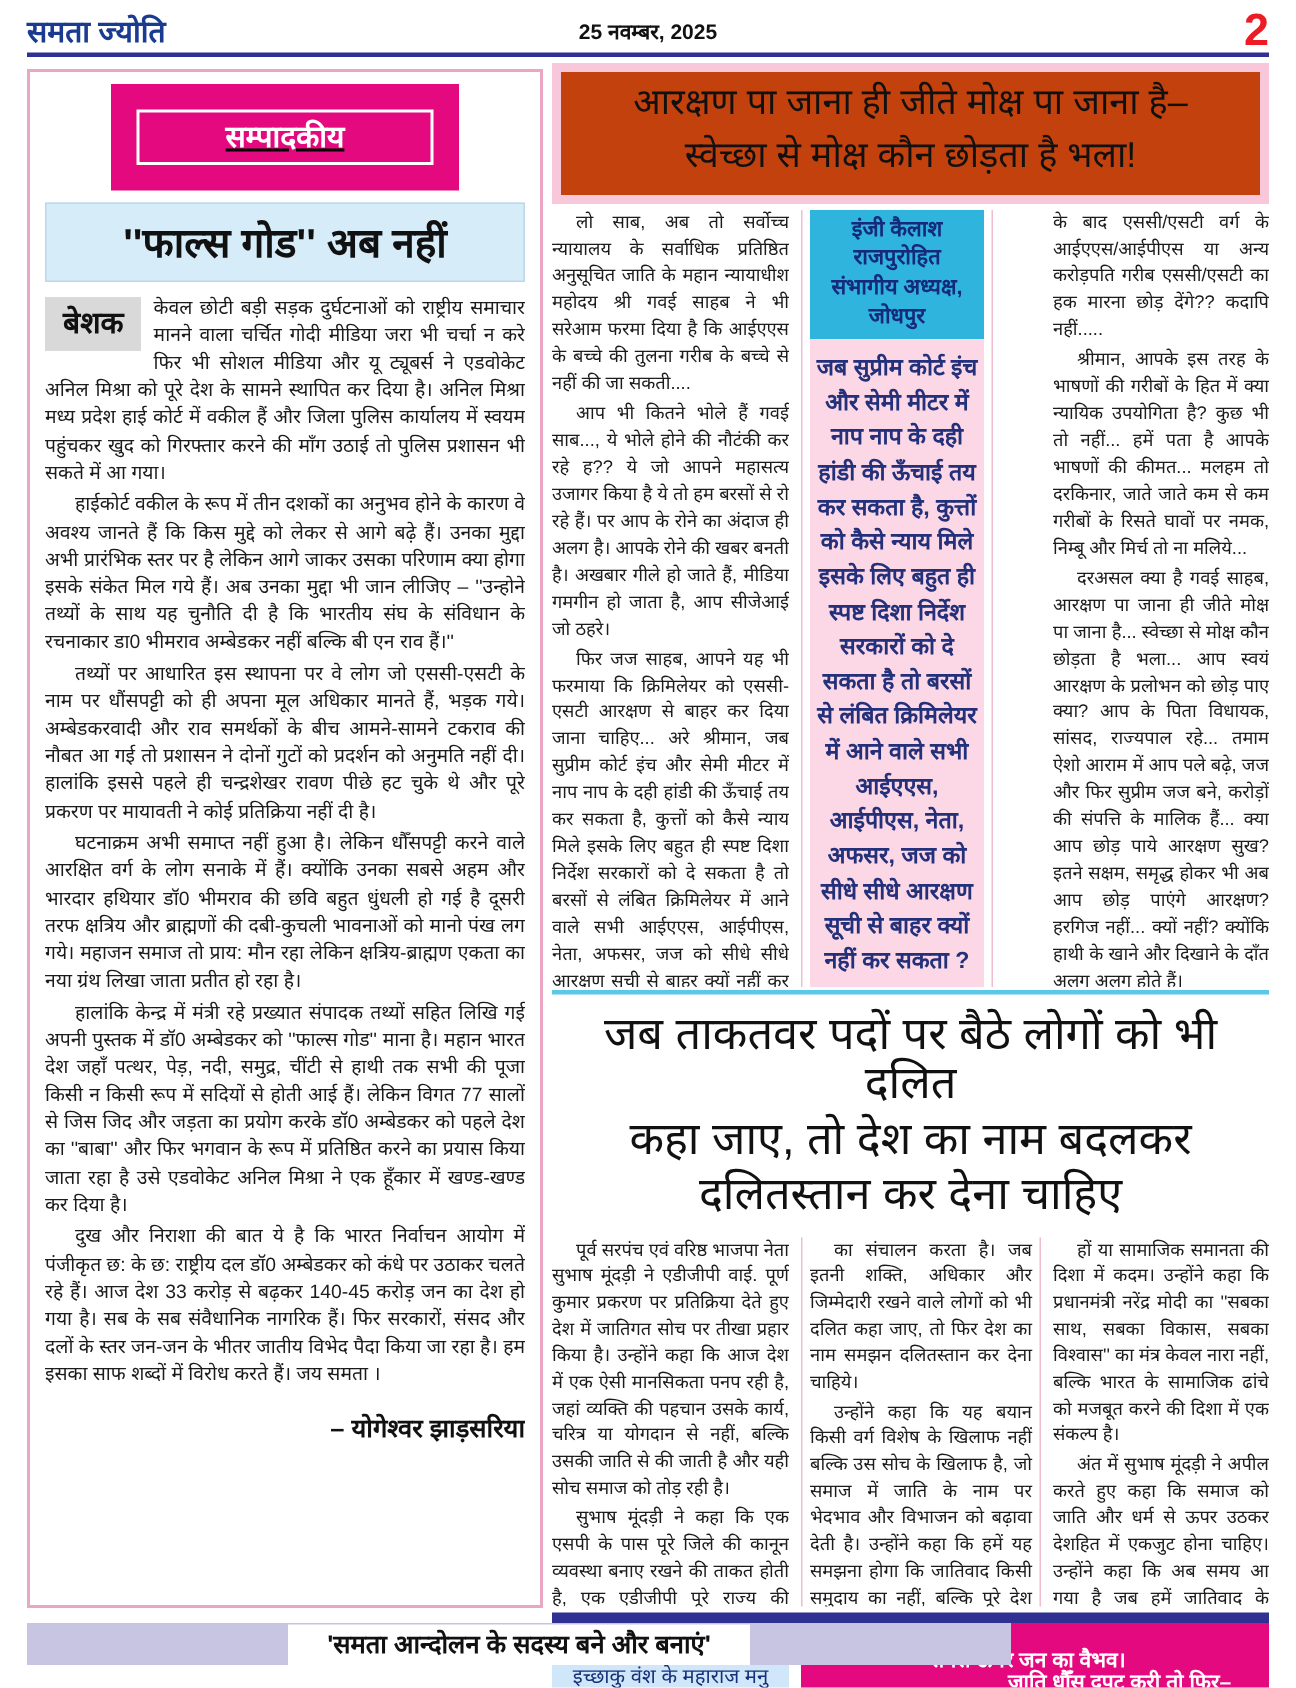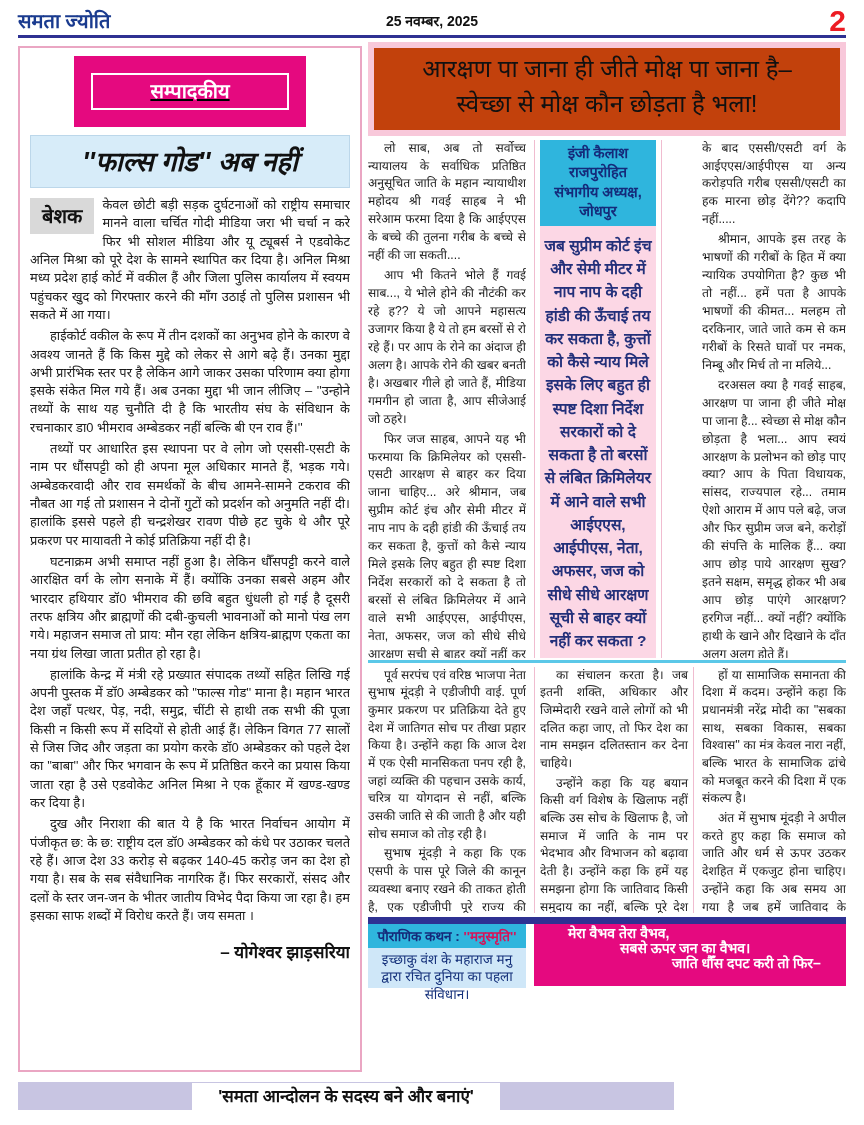--- a/index.html
+++ b/index.html
@@ -13,21 +13,21 @@
   .mast-date { flex:1; text-align:center; font-weight:bold; font-size:14px; color:#111; }
   .mast-page { width:260px; text-align:right; color:#ed1c24; font-weight:bold; font-size:30px; line-height:1; }
 
   
   .edit-col { position:absolute; left:18px; top:46px; width:344px; height:1026px;
     border:2px solid #eaa6c3; background:#fff; padding:8px 10px; overflow:hidden; }
   .edit-tag { width:232px; margin:0 auto; background:#e5097f; padding:17px;text-decoration:underline; }
   .edit-tag-inner { border:2px solid #fff; text-align:center; color:#fff; font-weight:bold;
     font-size:20px; padding:2px 0 4px; }
   .edit-headline { margin-top:8px; background:#d7ecf9; border:1px solid #bcd7ea; text-align:center;
-    font-size:27px; font-weight:bold; color:#111; padding:6px 2px 8px;font-style:italic; }
+    font-size:27px; font-weight:bold; color:#111; padding:6px 2px 8px; }
   .edit-body { margin-top:8px; font-size:12.9px; line-height:1.42; text-align:justify; color:#1b1b1b; height:836px; overflow:hidden; }
   .edit-body p { text-indent:20px; margin-bottom:3px; }
   .edit-body p.first { text-indent:0; }
   .lead-word { float:left; background:#d9d9d9; font-weight:bold; font-size:20px;
     padding:4px 12px; margin:2px 8px 2px 0; color:#111; }
   .edit-sign { text-align:right; font-weight:bold; font-size:17px; margin-top:16px; color:#111; }
 
   
   .right-region { position:absolute; left:368px; top:42px; width:478px; }
 
@@ -143,20 +143,25 @@
       <div class="tcol tcolC">
         <p class="nofirst">के बाद एससी/एसटी वर्ग के आईएएस/आईपीएस या अन्य करोड़पति गरीब एससी/एसटी का हक मारना छोड़ देंगे?? कदापि नहीं.....</p>
         <p>श्रीमान, आपके इस तरह के भाषणों की गरीबों के हित में क्या न्यायिक उपयोगिता है? कुछ भी तो नहीं... हमें पता है आपके भाषणों की कीमत... मलहम तो दरकिनार, जाते जाते कम से कम गरीबों के रिसते घावों पर नमक, निम्बू और मिर्च तो ना मलिये...</p>
         <p>दरअसल क्या है गवई साहब, आरक्षण पा जाना ही जीते मोक्ष पा जाना है... स्वेच्छा से मोक्ष कौन छोड़ता है भला... आप स्वयं आरक्षण के प्रलोभन को छोड़ पाए क्या? आप के पिता विधायक, सांसद, राज्यपाल रहे... तमाम ऐशो आराम में आप पले बढ़े, जज और फिर सुप्रीम जज बने, करोड़ों की संपत्ति के मालिक हैं... क्या आप छोड़ पाये आरक्षण सुख? इतने सक्षम, समृद्ध होकर भी अब आप छोड़ पाएंगे आरक्षण? हरगिज नहीं... क्यों नहीं? क्योंकि हाथी के खाने और दिखाने के दाँत अलग अलग होते हैं।</p>
 
       </div>
     </div>
 
     <div class="cyan-rule"></div>
 
+    <div class="dalit-headline">
+      <div>जब ताकतवर पदों पर बैठे लोगों को भी दलित</div>
+      <div>कहा जाए, तो देश का नाम बदलकर</div>
+      <div>दलितस्तान कर देना चाहिए</div>
+    </div>
 
     <div class="bot-cols">
       <div class="bcol bcolA">
         <p>पूर्व सरपंच एवं वरिष्ठ भाजपा नेता सुभाष मूंदड़ी ने एडीजीपी वाई. पूर्ण कुमार प्रकरण पर प्रतिक्रिया देते हुए देश में जातिगत सोच पर तीखा प्रहार किया है। उन्होंने कहा कि आज देश में एक ऐसी मानसिकता पनप रही है, जहां व्यक्ति की पहचान उसके कार्य, चरित्र या योगदान से नहीं, बल्कि उसकी जाति से की जाती है और यही सोच समाज को तोड़ रही है।</p>
         <p>सुभाष मूंदड़ी ने कहा कि एक एसपी के पास पूरे जिले की कानून व्यवस्था बनाए रखने की ताकत होती है, एक एडीजीपी पूरे राज्य की व्यवस्था संभालने की शक्ति रखता है, मुख्यमंत्री पूरे प्रदेश को चलाने की ताकत रखता है, गृह मंत्री पूरे देश की सुरक्षा के लिए जिम्मेदार होता है और प्रधानमंत्री देश</p>
       </div>
       <div class="bcol bcolB">
         <p>का संचालन करता है। जब इतनी शक्ति, अधिकार और जिम्मेदारी रखने वाले लोगों को भी दलित कहा जाए, तो फिर देश का नाम समझन दलितस्तान कर देना चाहिये।</p>
         <p>उन्होंने कहा कि यह बयान किसी वर्ग विशेष के खिलाफ नहीं बल्कि उस सोच के खिलाफ है, जो समाज में जाति के नाम पर भेदभाव और विभाजन को बढ़ावा देती है। उन्होंने कहा कि हमें यह समझना होगा कि जातिवाद किसी समुदाय का नहीं, बल्कि पूरे देश का दुश्मन है।</p>
 

